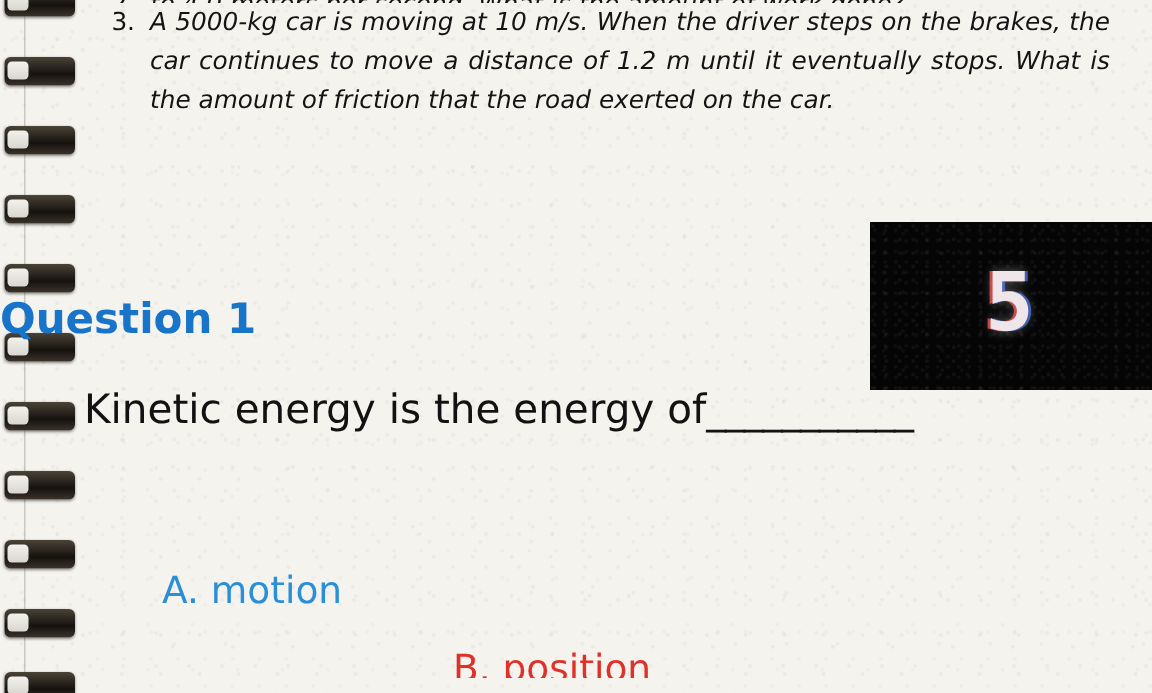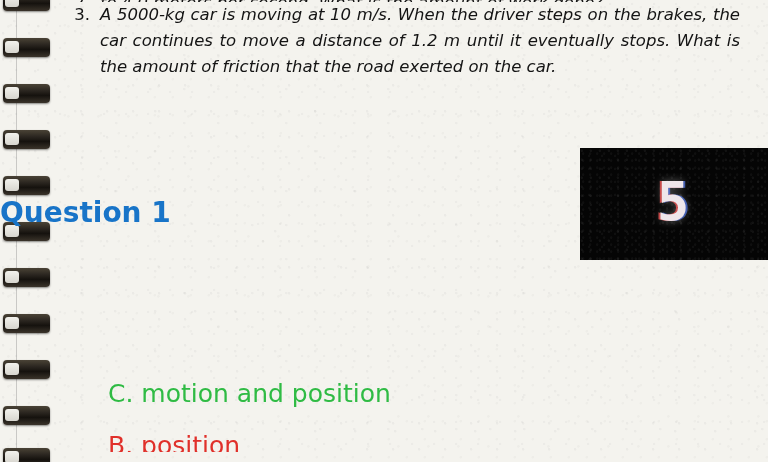--- a/index.html
+++ b/index.html
@@ -175,20 +175,21 @@
   .choice {
     font-size: 25px;
     line-height: 44px;
     white-space: nowrap;
   }
   .choice.col-a { width: 252px; flex: 0 0 252px; }
   .choice.col-b { flex: 1; }
   .clip-row {
     overflow: hidden;
     height: 28px;
+    justify-content: center;
   }
 </style>
 </head>
 <body>
 
 <div id="page">
 
   <div id="binding">
     <div class="edge-line"></div>
     <div class="ring" style="top:-8px"></div>
@@ -215,23 +216,26 @@
     </div>
   </div>
 
   <div id="led-panel">
     <div class="noise"></div>
     <div id="led-digit">5</div>
   </div>
 
   <div id="question-heading">Question 1</div>
 
+  <div id="prompt">
+    <span>Kinetic energy is the energy of</span><span class="blank">___________</span>
+  </div>
 
   <div id="choices">
     <div class="choice-row">
-      <div class="choice col-b" style="color:#2fbb44">C. motion and position</div>
+      <div class="choice col-a" style="color:#2a8fd6">A. motion</div>
     </div>
     <div class="choice-row clip-row">
       <div class="choice col-a" style="color:#e0302a">B. position</div>
     </div>
   </div>
 
 </div>
 
 </body></html>

